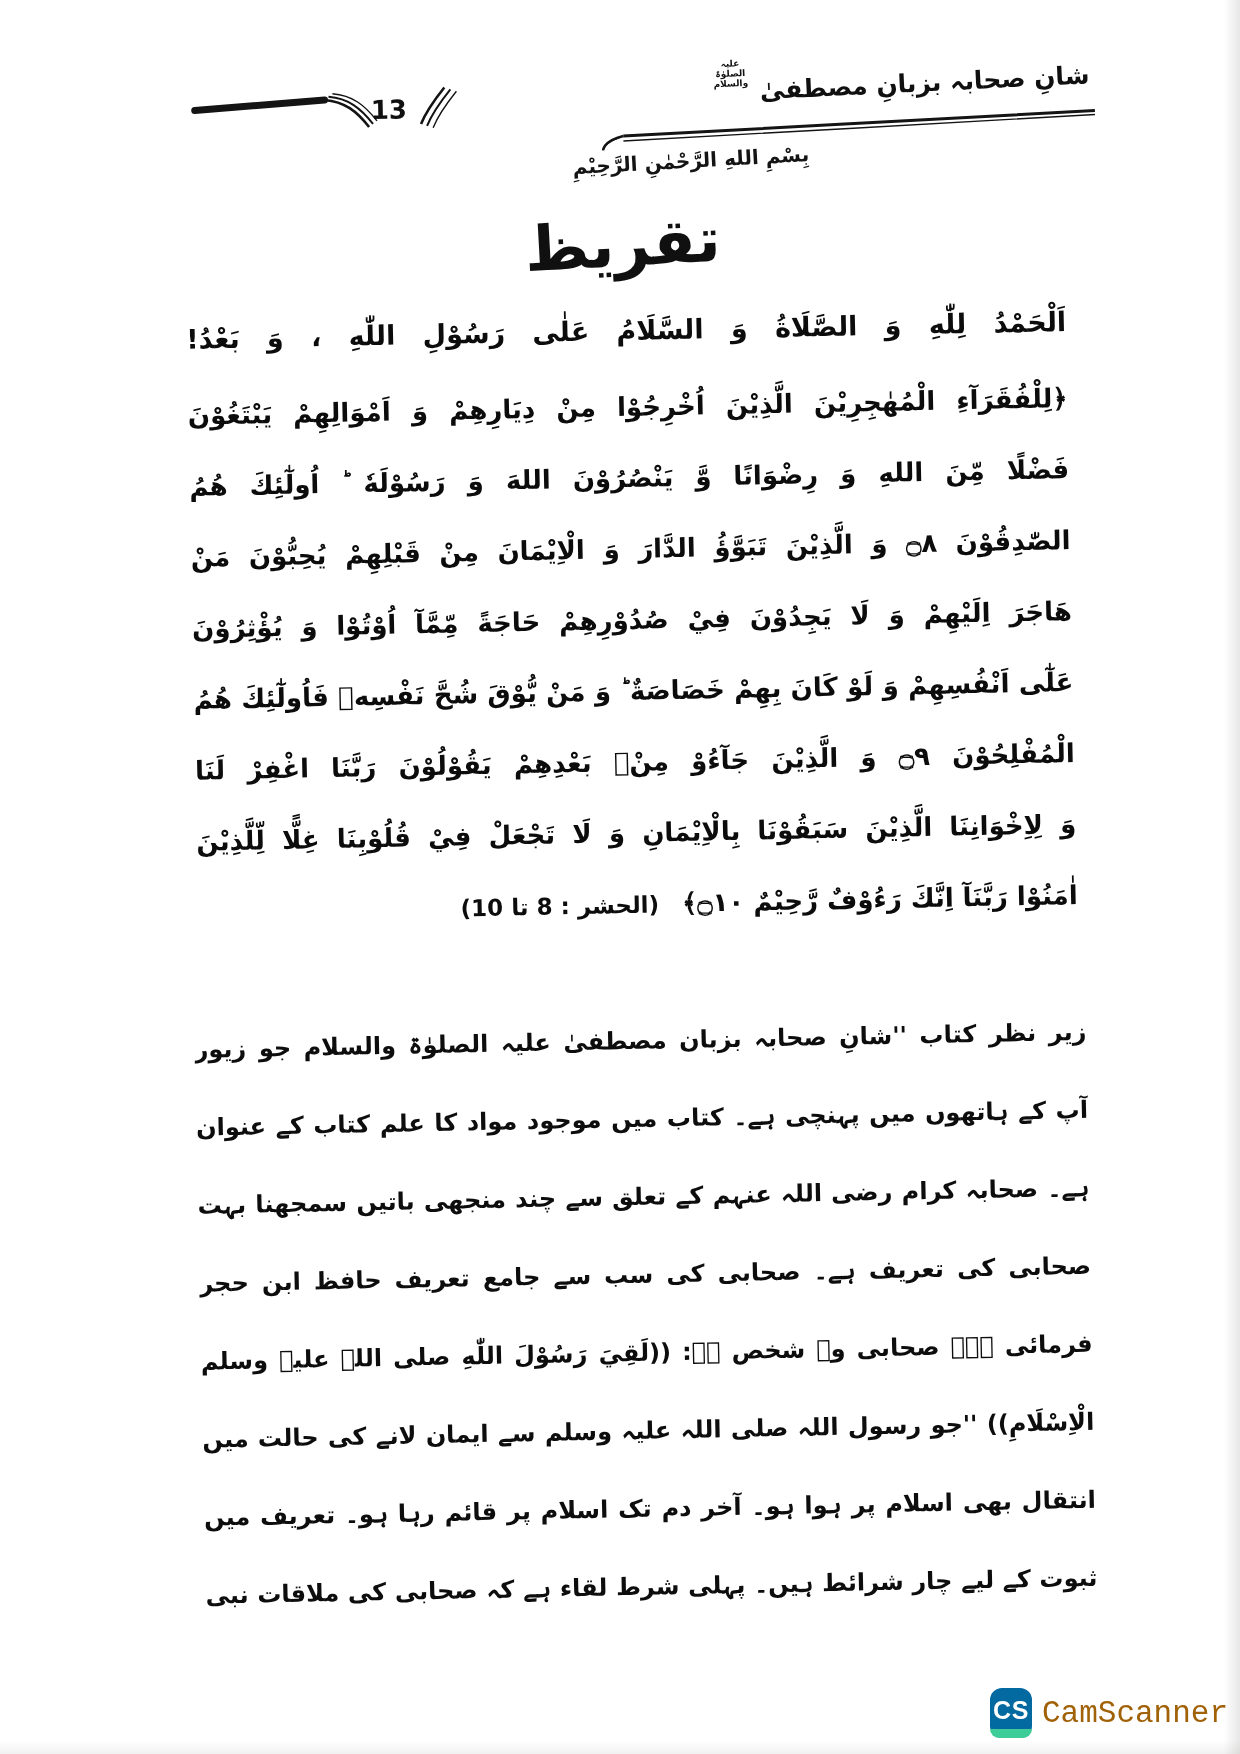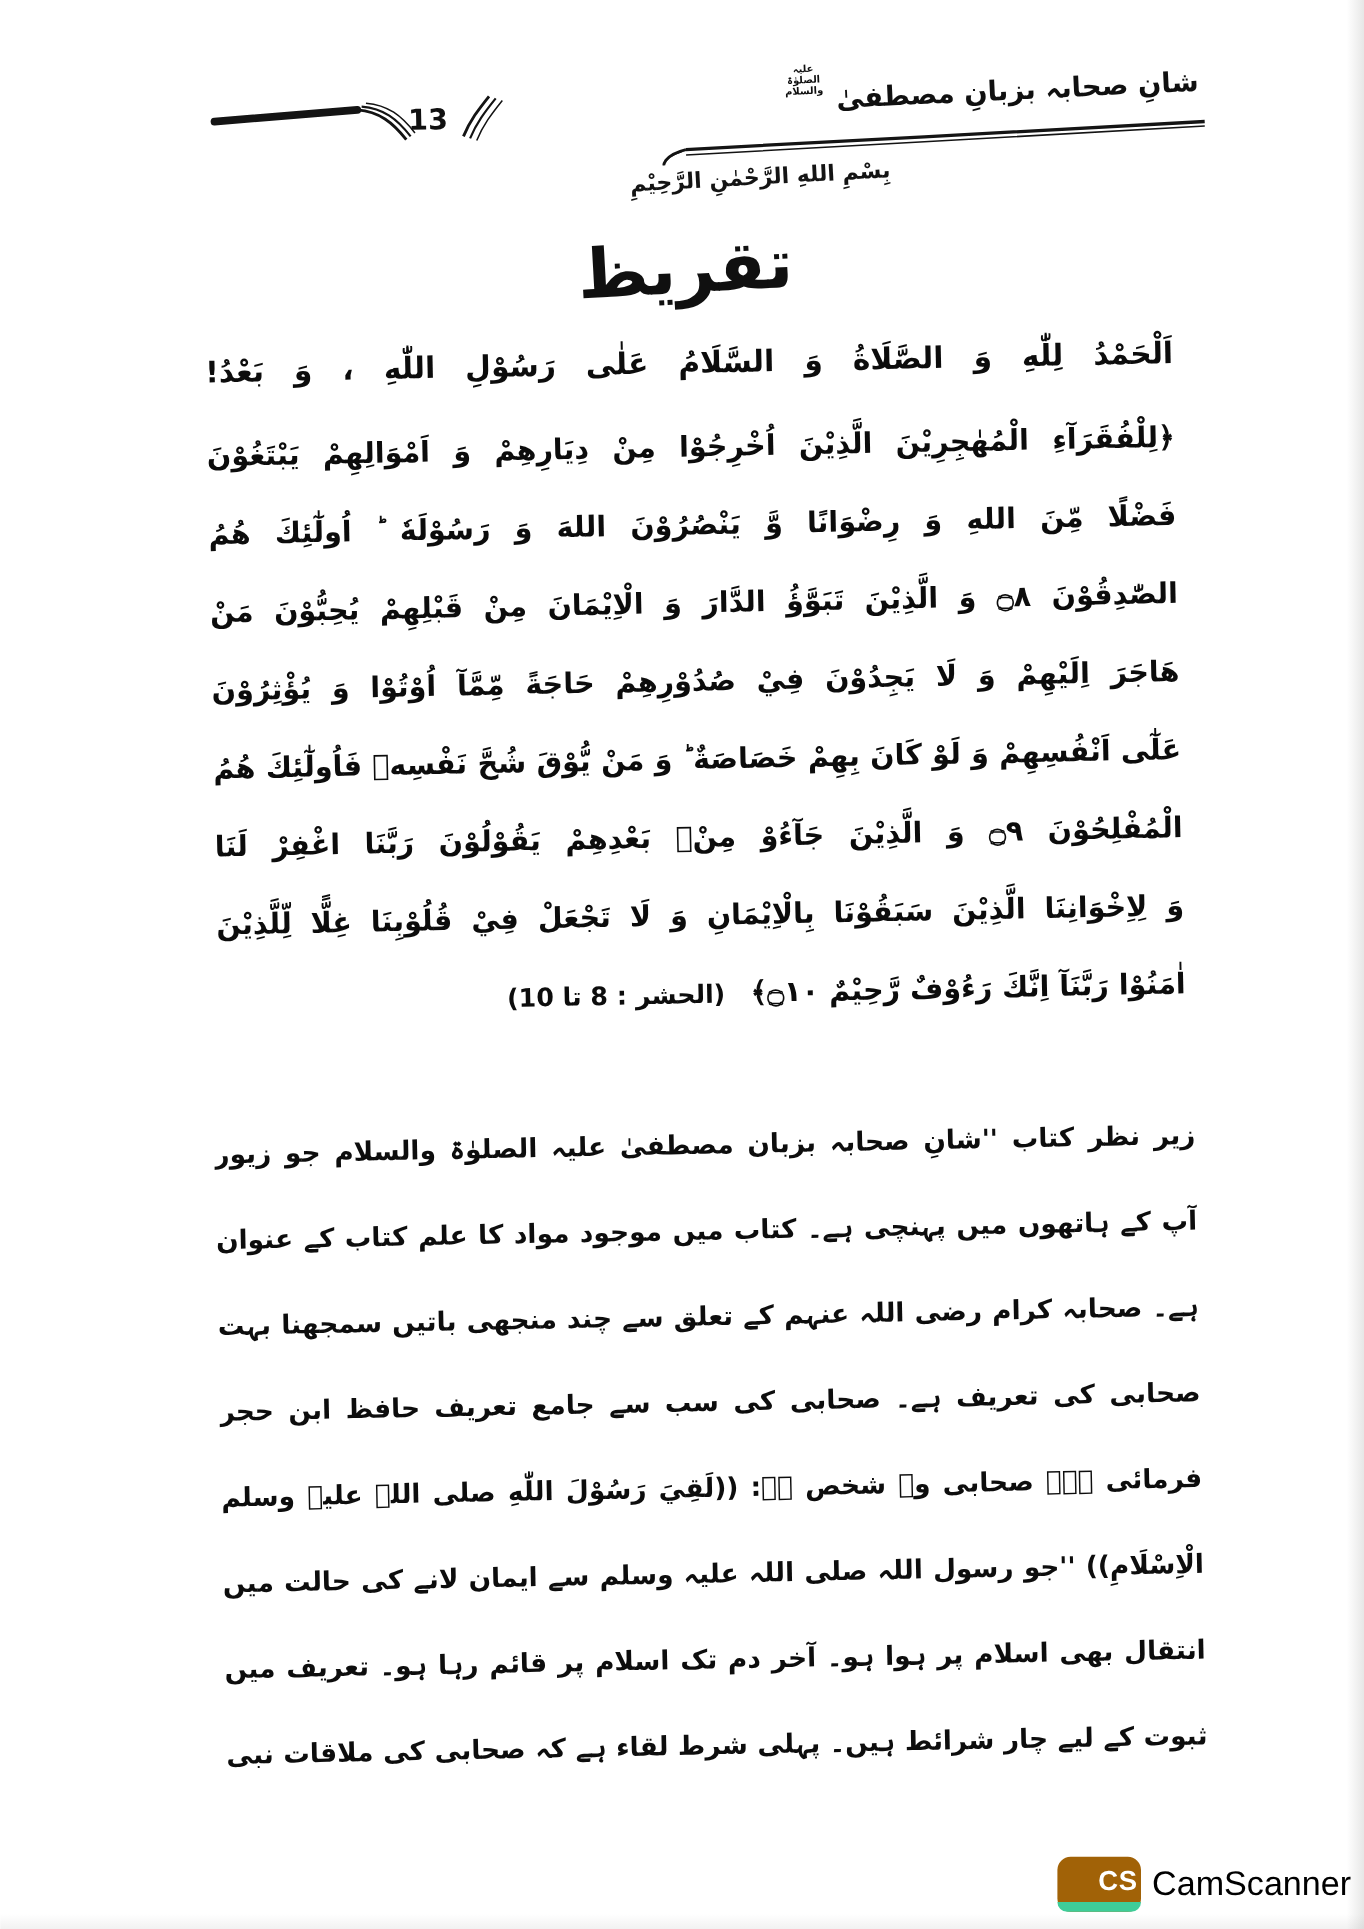--- a/index.html
+++ b/index.html
@@ -79,33 +79,33 @@
     overflow:hidden;
   }
 
   
   .watermark{
     position:absolute;right:12px;bottom:16px;
     display:flex;align-items:center;gap:10px;direction:ltr;
   }
   .cs-badge{
     position:relative;width:42px;height:50px;border-radius:12px;
-    background:#a16207;display:flex;align-items:center;justify-content:center;padding-left:34px;
+    background:#0369a1;display:flex;align-items:center;justify-content:center;
   }
   .cs-badge .accent{
     position:absolute;left:0;right:0;bottom:0;height:9px;
     background:#3ECD99;border-radius:0 0 12px 12px;
   }
   .cs-badge .cs-text{
     color:#fff;font-family:"Liberation Sans",sans-serif;
     font-weight:bold;font-size:25px;margin-bottom:6px;letter-spacing:0.5px;
   }
   .cs-name{
-    font-family:Liberation Sans, sans-serif;
-    font-size:31px;color:#000000;
+    font-family:Liberation Mono, monospace;
+    font-size:31px;color:#a16207;
   }
 </style>
 </head>
 <body>
 
 <div class="page">
 
   <div class="content">
 
     <svg class="hdr-svg" width="980" height="100" viewBox="0 0 980 100">

